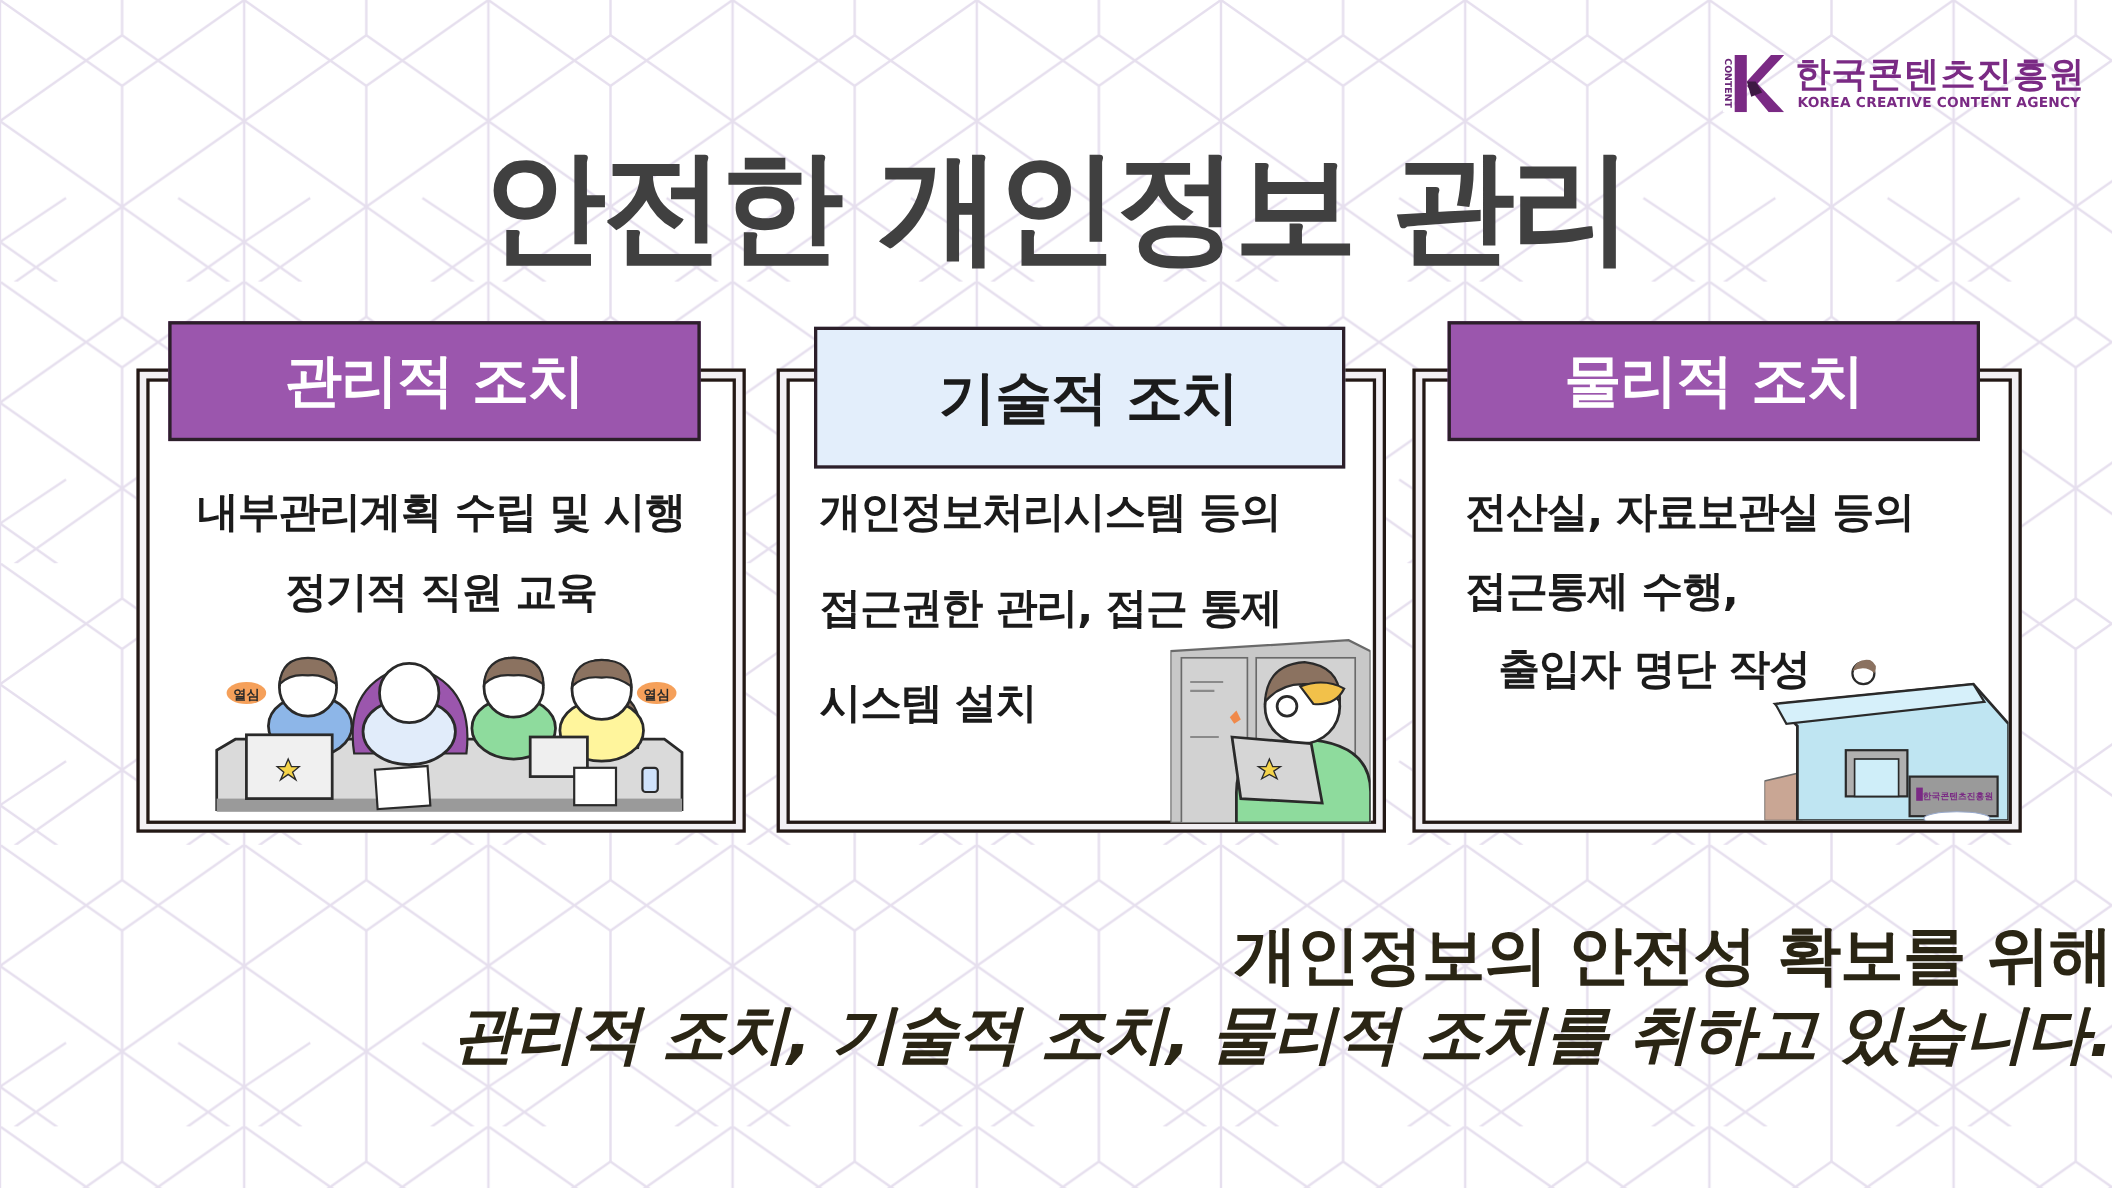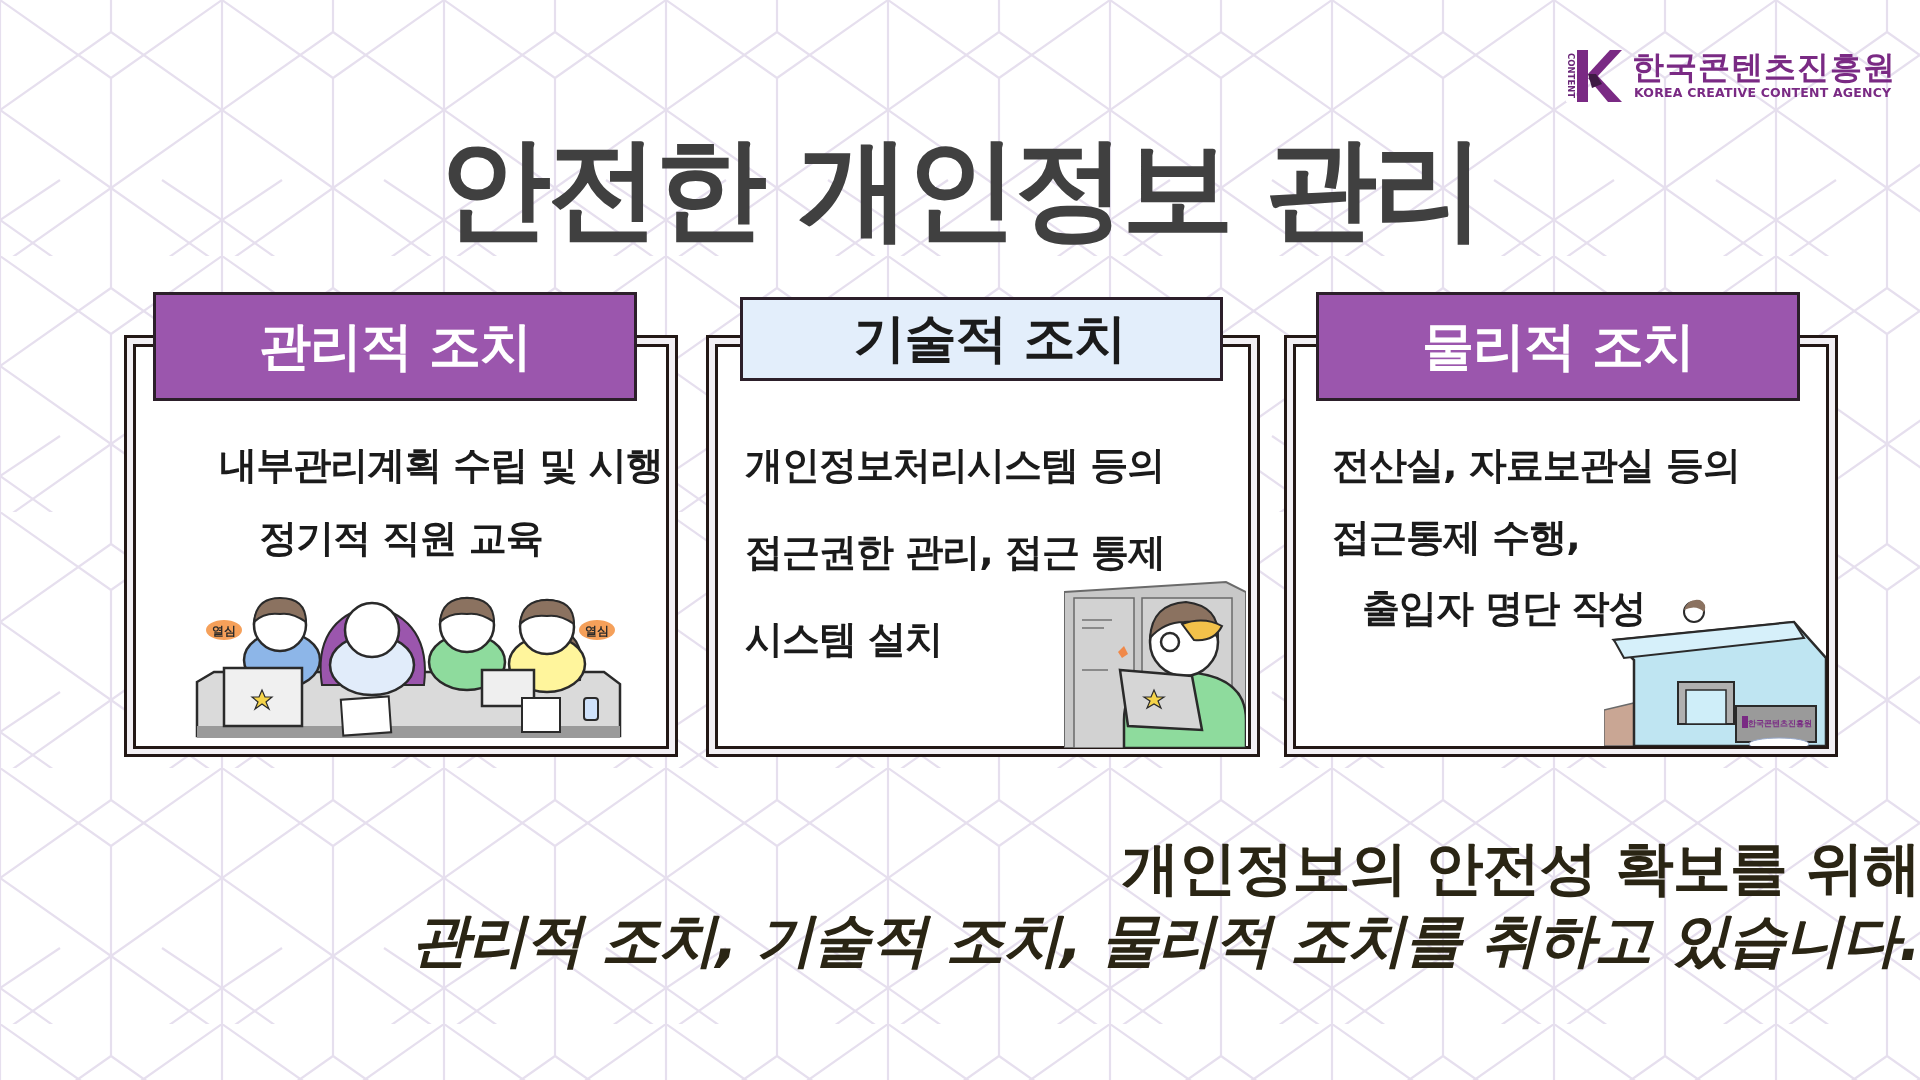--- a/index.html
+++ b/index.html
@@ -106,21 +106,21 @@
 </div>
 
 <div class="title">안전한 개인정보 관리</div>
 
 <div class="card" style="left:124px; width:554px;">
   <div class="card-outer"></div>
   <div class="card-inner"></div>
 </div>
 <div class="card-header purple" style="left:153px; top:292px; width:484px; height:109px;">관리적 조치</div>
 <div class="card-text center" style="left:136px; top:440px; width:530px; height:130px;">
-  <div style="top:0;padding-left:40px;">내부관리계획 수립 및 시행</div>
+  <div style="top:0;">내부관리계획 수립 및 시행</div>
   <div style="top:73px;">정기적 직원 교육</div>
 </div>
 <svg class="illus" style="left:192px; top:590px;" width="432" height="156" viewBox="0 0 432 156" xmlns="http://www.w3.org/2000/svg">
 
   <polygon points="5,92 22,82 412,82 428,94 428,146 5,146" fill="#dadada" stroke="#2a2a2a" stroke-width="2.5"></polygon>
   <rect x="5" y="136" width="423" height="12" fill="#9a9a9a"></rect>
 
   <ellipse cx="90" cy="70" rx="38" ry="28" fill="#8db6e8" stroke="#2a2a2a" stroke-width="2.5"></ellipse>
   <circle cx="88" cy="35" r="26" fill="#ffffff" stroke="#2a2a2a" stroke-width="2.5"></circle>
   <path d="M62,32 Q64,8 88,8 Q114,8 114,32 Q100,22 88,24 Q72,22 62,32Z" fill="#8b7260" stroke="#2a2a2a" stroke-width="2"></path>
@@ -149,21 +149,21 @@
   <ellipse cx="32" cy="40" rx="18" ry="10" fill="#f5a05a"></ellipse>
   <text x="32" y="45" font-size="12" font-weight="bold" text-anchor="middle" fill="#2a2a2a" font-family="DejaVu Sans, sans-serif">열심</text>
   <ellipse cx="405" cy="40" rx="18" ry="10" fill="#f5a05a"></ellipse>
   <text x="405" y="45" font-size="12" font-weight="bold" text-anchor="middle" fill="#2a2a2a" font-family="DejaVu Sans, sans-serif">열심</text>
 </svg>
 
 <div class="card" style="left:706px; width:554px;">
   <div class="card-outer"></div>
   <div class="card-inner"></div>
 </div>
-<div class="card-header blue" style="left:740px; top:297px; width:483px; height:84px;padding-left:16px;">기술적 조치</div>
+<div class="card-header blue" style="left:740px; top:297px; width:483px; height:129px;padding-left:16px;">기술적 조치</div>
 <div class="card-text" style="left:745px; top:440px; width:480px; height:230px;">
   <div style="top:0;">개인정보처리시스템 등의</div>
   <div style="top:87px;">접근권한 관리, 접근 통제</div>
   <div style="top:174px;">시스템 설치</div>
 </div>
 <svg class="illus" style="left:1064px; top:580px;" width="182" height="168" viewBox="0 0 182 168" xmlns="http://www.w3.org/2000/svg">
   <polygon points="0,12 162,2 182,12 182,168 0,168" fill="#c8c8c8" stroke="#6a6a6a" stroke-width="2"></polygon>
   <rect x="10" y="18" width="60" height="150" fill="#d2d2d2" stroke="#6a6a6a" stroke-width="1.5"></rect>
   <rect x="78" y="18" width="90" height="150" fill="#d2d2d2" stroke="#6a6a6a" stroke-width="1.5"></rect>
   <line x1="18" y1="40" x2="48" y2="40" stroke="#8a8a8a" stroke-width="2"></line>

